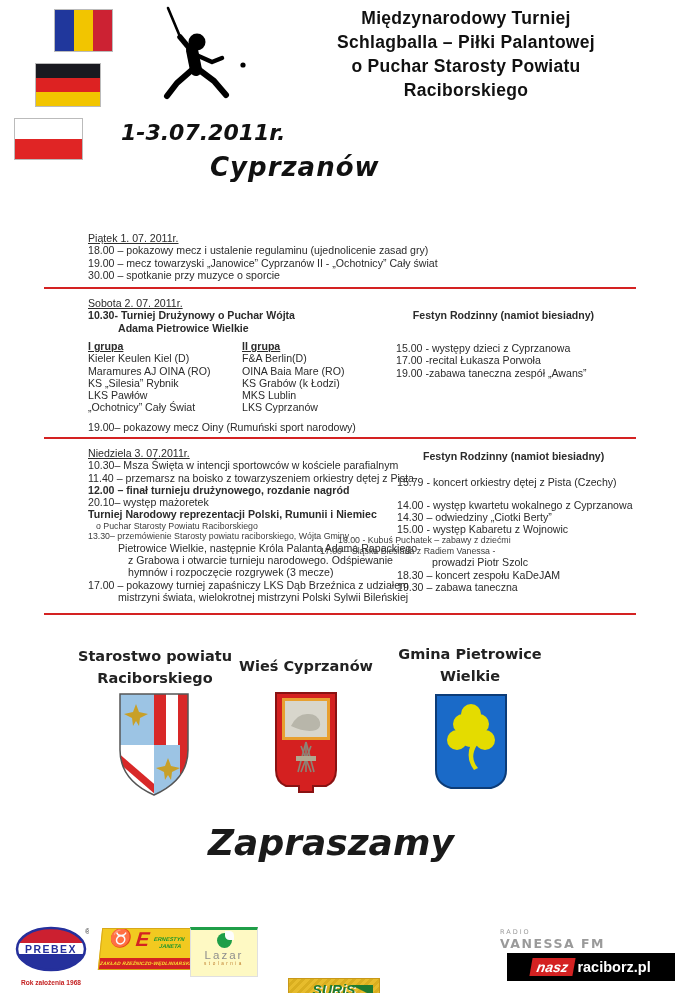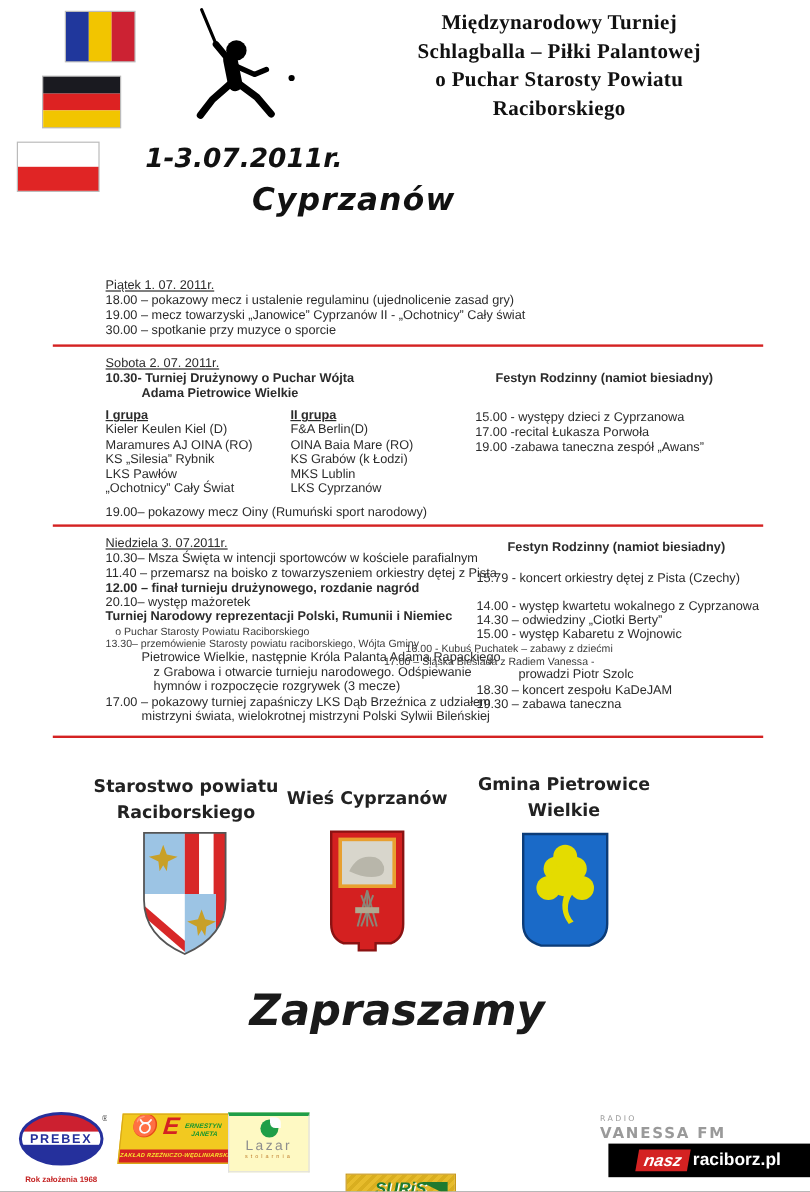--- a/index.html
+++ b/index.html
@@ -2,21 +2,21 @@
 <html><head>
 <meta charset="utf-8">
 <style>
   html,body{margin:0;padding:0;background:#888;}
   .page{position:relative;width:675px;height:993px;background:#ffffff;margin:0 auto;
         font-family:"Liberation Sans",sans-serif;overflow:hidden;}
   
   .flag{position:absolute;box-shadow:0 0 0 1px #bbb;}
   .flag .bar{position:absolute;}
   .title{position:absolute;left:265px;top:6px;width:402px;text-align:center;
-         font-family:Liberation Serif, serif;font-weight:bold;font-size:17.5px;
+         font-family:Liberation Sans, sans-serif;font-weight:bold;font-size:17.5px;
          line-height:24px;color:#111;letter-spacing:.3px;}
   .date{position:absolute;left:121px;top:120px;font-family:"DejaVu Sans",sans-serif;
         font-weight:bold;font-style:italic;font-size:22px;color:#111;}
   .loc{position:absolute;left:210px;top:152px;font-family:"DejaVu Sans",sans-serif;
        font-weight:bold;font-style:italic;font-size:26px;letter-spacing:1px;color:#111;}
   .silhouette{position:absolute;left:160px;top:6px;}
   
   .sched{position:absolute;font-size:10.6px;line-height:12.3px;color:#2b2b2b;}
   .b{font-weight:bold}
   .u{text-decoration:underline}

